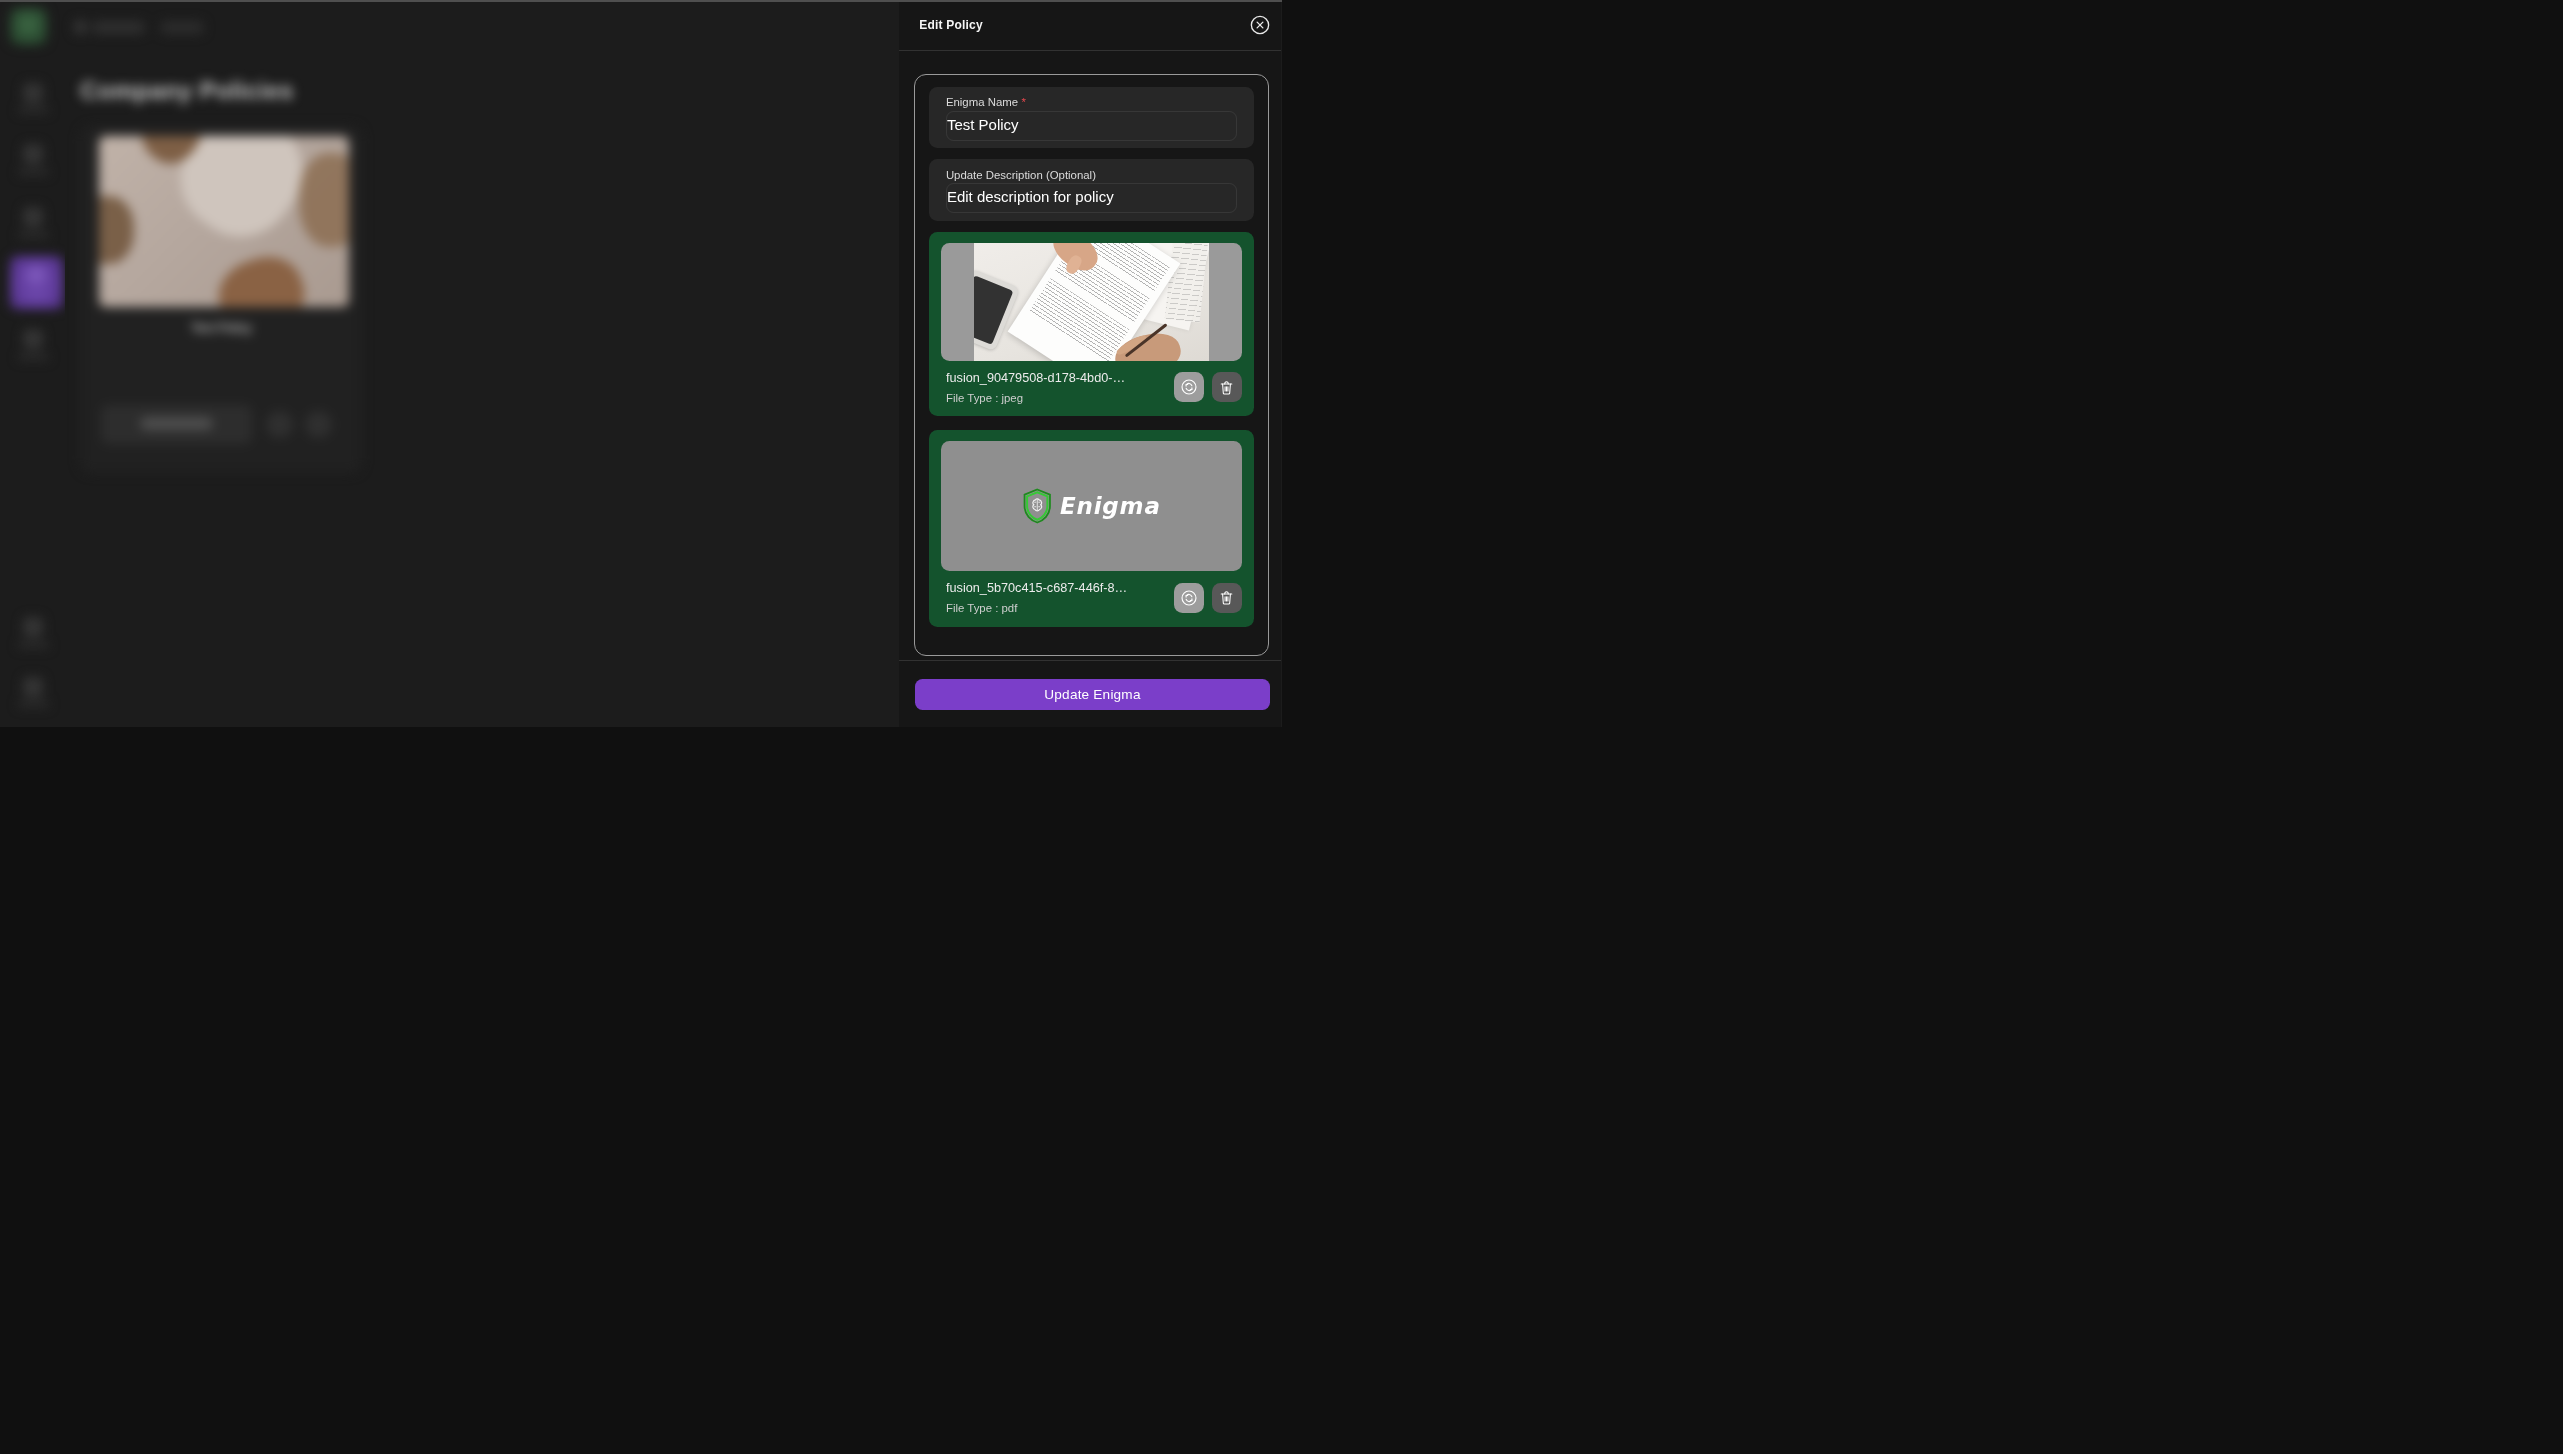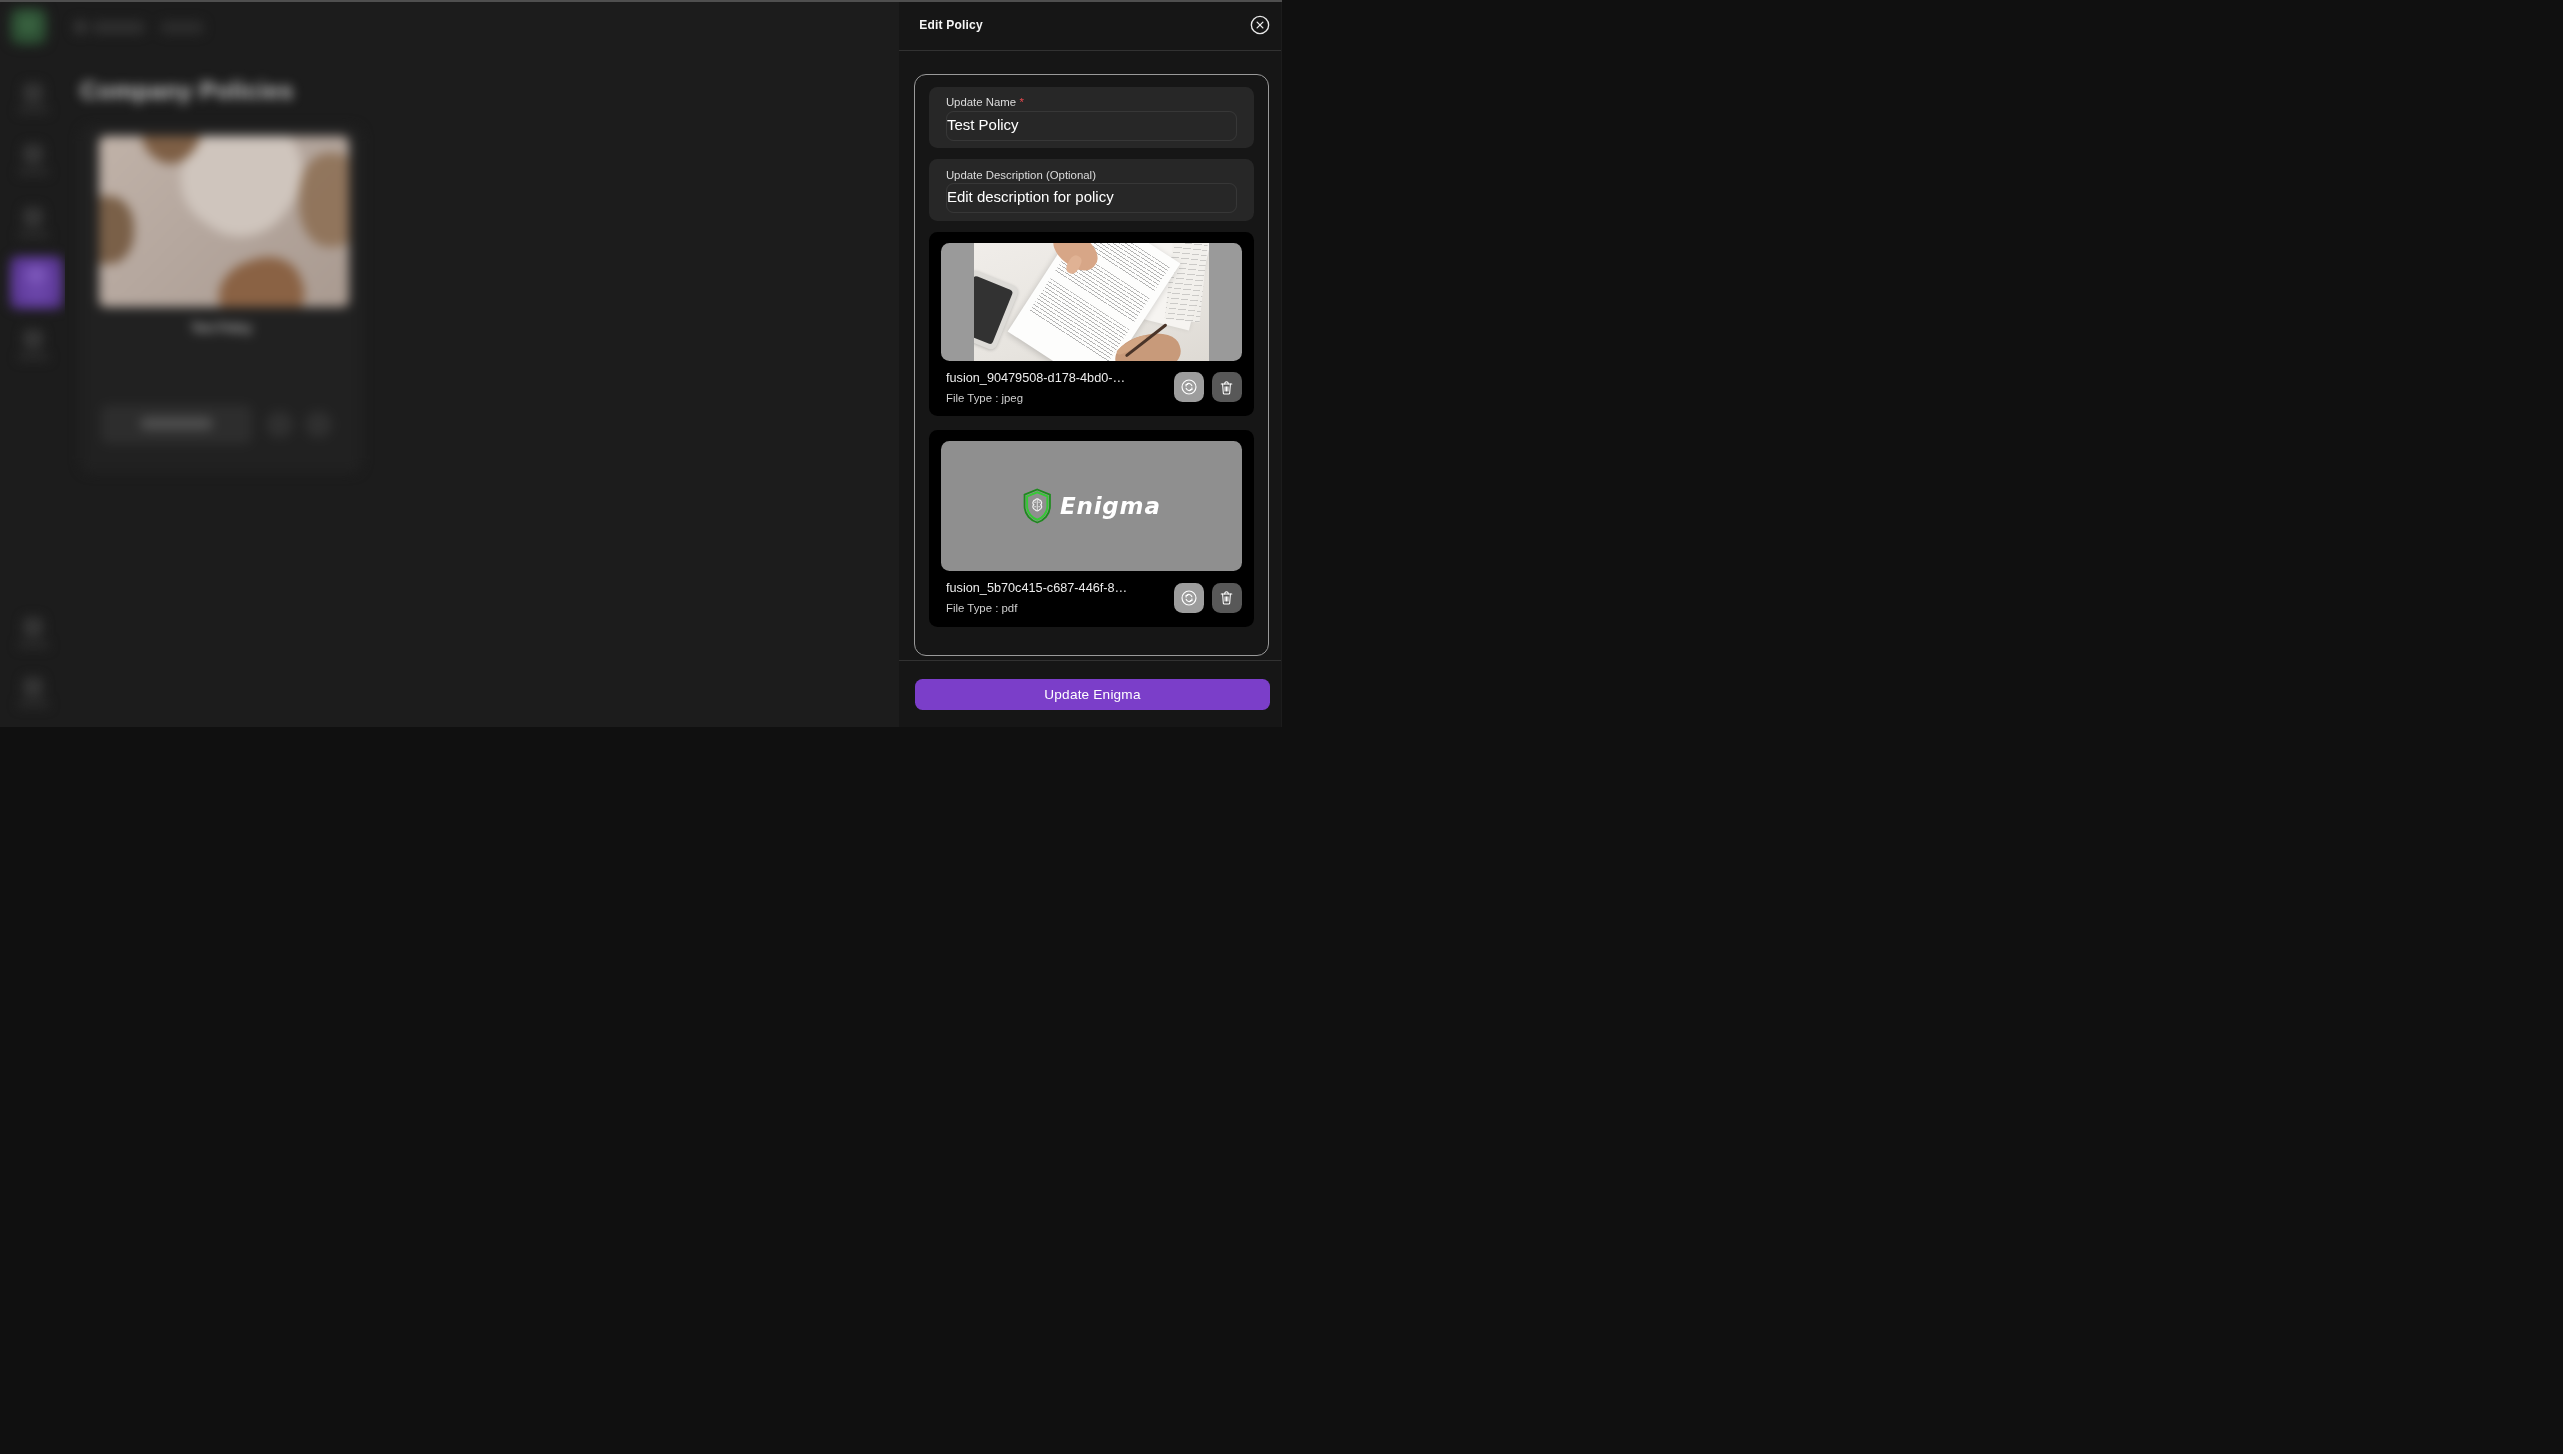--- a/index.html
+++ b/index.html
@@ -54,21 +54,21 @@
   .drawer-body{flex:1 1 auto;padding:23px 12px 0 15.3px;}
   .outer-box{border:0.8px solid #9a9a9a;border-radius:12px;padding:12px 13.6px 14.4px 13.6px;}
 
   .field-card{background:#272727;border-radius:8.5px;padding:9.3px 17px 7.6px 17px;margin-bottom:11px;}
   .field-label{font-size:11.4px;color:#dcdcdc;}
   .req{color:#e5484d;margin-left:3.4px;}
   .field-value{margin-top:2.5px;border:0.8px solid #343434;border-radius:7.6px;
                padding:4.2px 8.5px 6.8px 0;padding-left:0;font-size:15px;color:#fff;
                border-color:rgba(255,255,255,.08);padding-left:0px;text-indent:0;}
 
-  .file-card{background:#000000;border-radius:8.5px;padding:11px 12.7px 12.7px 12px;margin-bottom:13.6px;}
+  .file-card{background:#14532d;border-radius:8.5px;padding:11px 12.7px 12.7px 12px;margin-bottom:13.6px;}
   .file-card:last-child{margin-bottom:14px;}
   .file-thumb{border-radius:8.5px;overflow:hidden;position:relative;}
   .thumb-photo{height:118px;background:#9a9a9a;}
   .thumb-logo{height:130px;background:#8f8f8f;display:flex;align-items:center;justify-content:center;gap:7.6px;}
 
   .photo-area{position:absolute;left:33px;right:33px;top:0;bottom:0;
               background:linear-gradient(160deg,#f0ede9 0%,#e7e4df 60%,#dedad4 100%);overflow:hidden;}
   .sheet2{position:absolute;left:52%;top:-30%;width:46%;height:95%;background:#f6f4f1;transform:rotate(14deg);box-shadow:0 0 5.1px rgba(0,0,0,.08);}
   .paper{position:absolute;left:28%;top:-18%;width:46%;height:128%;background:#fdfdfc;transform:rotate(33deg);
          box-shadow:0 1.7px 6.8px rgba(0,0,0,.18);padding:8.5px 6.8px;box-sizing:border-box;}
@@ -170,21 +170,21 @@
           <path d="M9.6 9.6 L16.4 16.4 M16.4 9.6 L9.6 16.4"></path>
         </svg>
       </button>
     </div>
 
     <div class="drawer-body">
       <div class="outer-box">
 
         <div class="field-card">
           <div class="field-label">
-            <span>Update Name</span><span class="req">*</span>
+            <span>Enigma Name</span><span class="req">*</span>
           </div>
           <div class="field-value">Test Policy</div>
         </div>
 
         <div class="field-card">
           <div class="field-label">Update Description (Optional)</div>
           <div class="field-value">Edit description for policy</div>
         </div>
 
         <div class="file-card">

